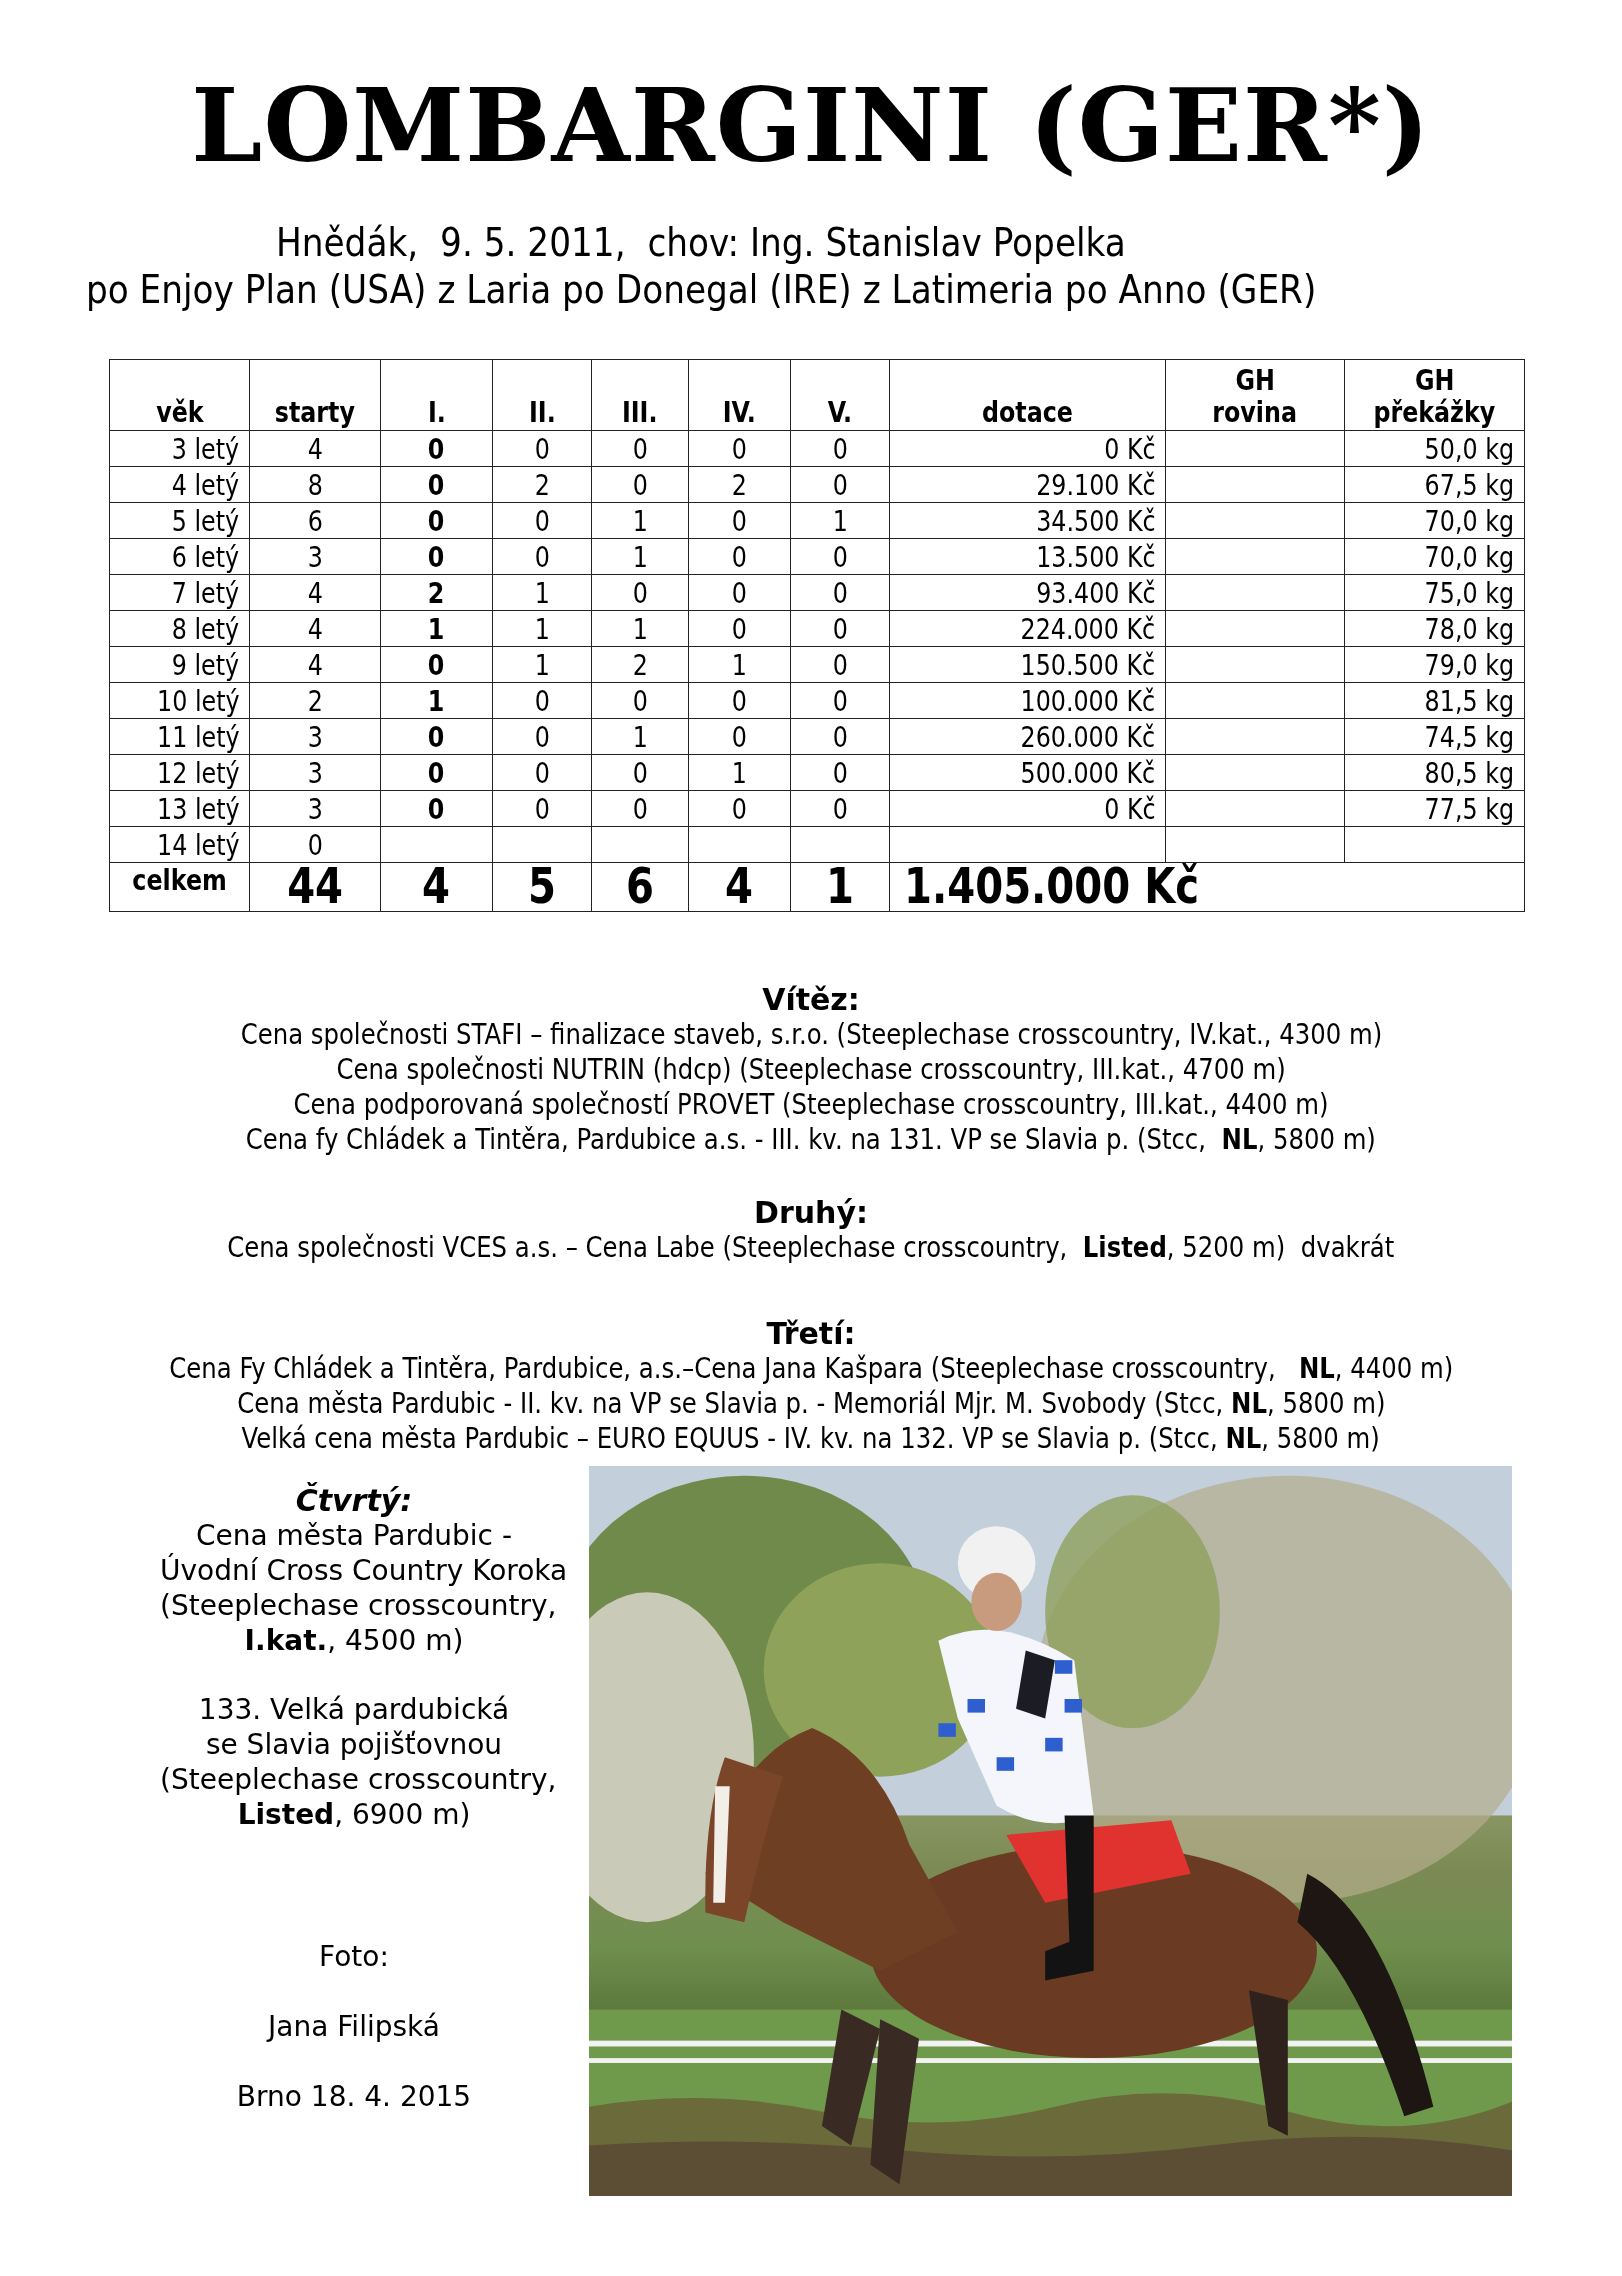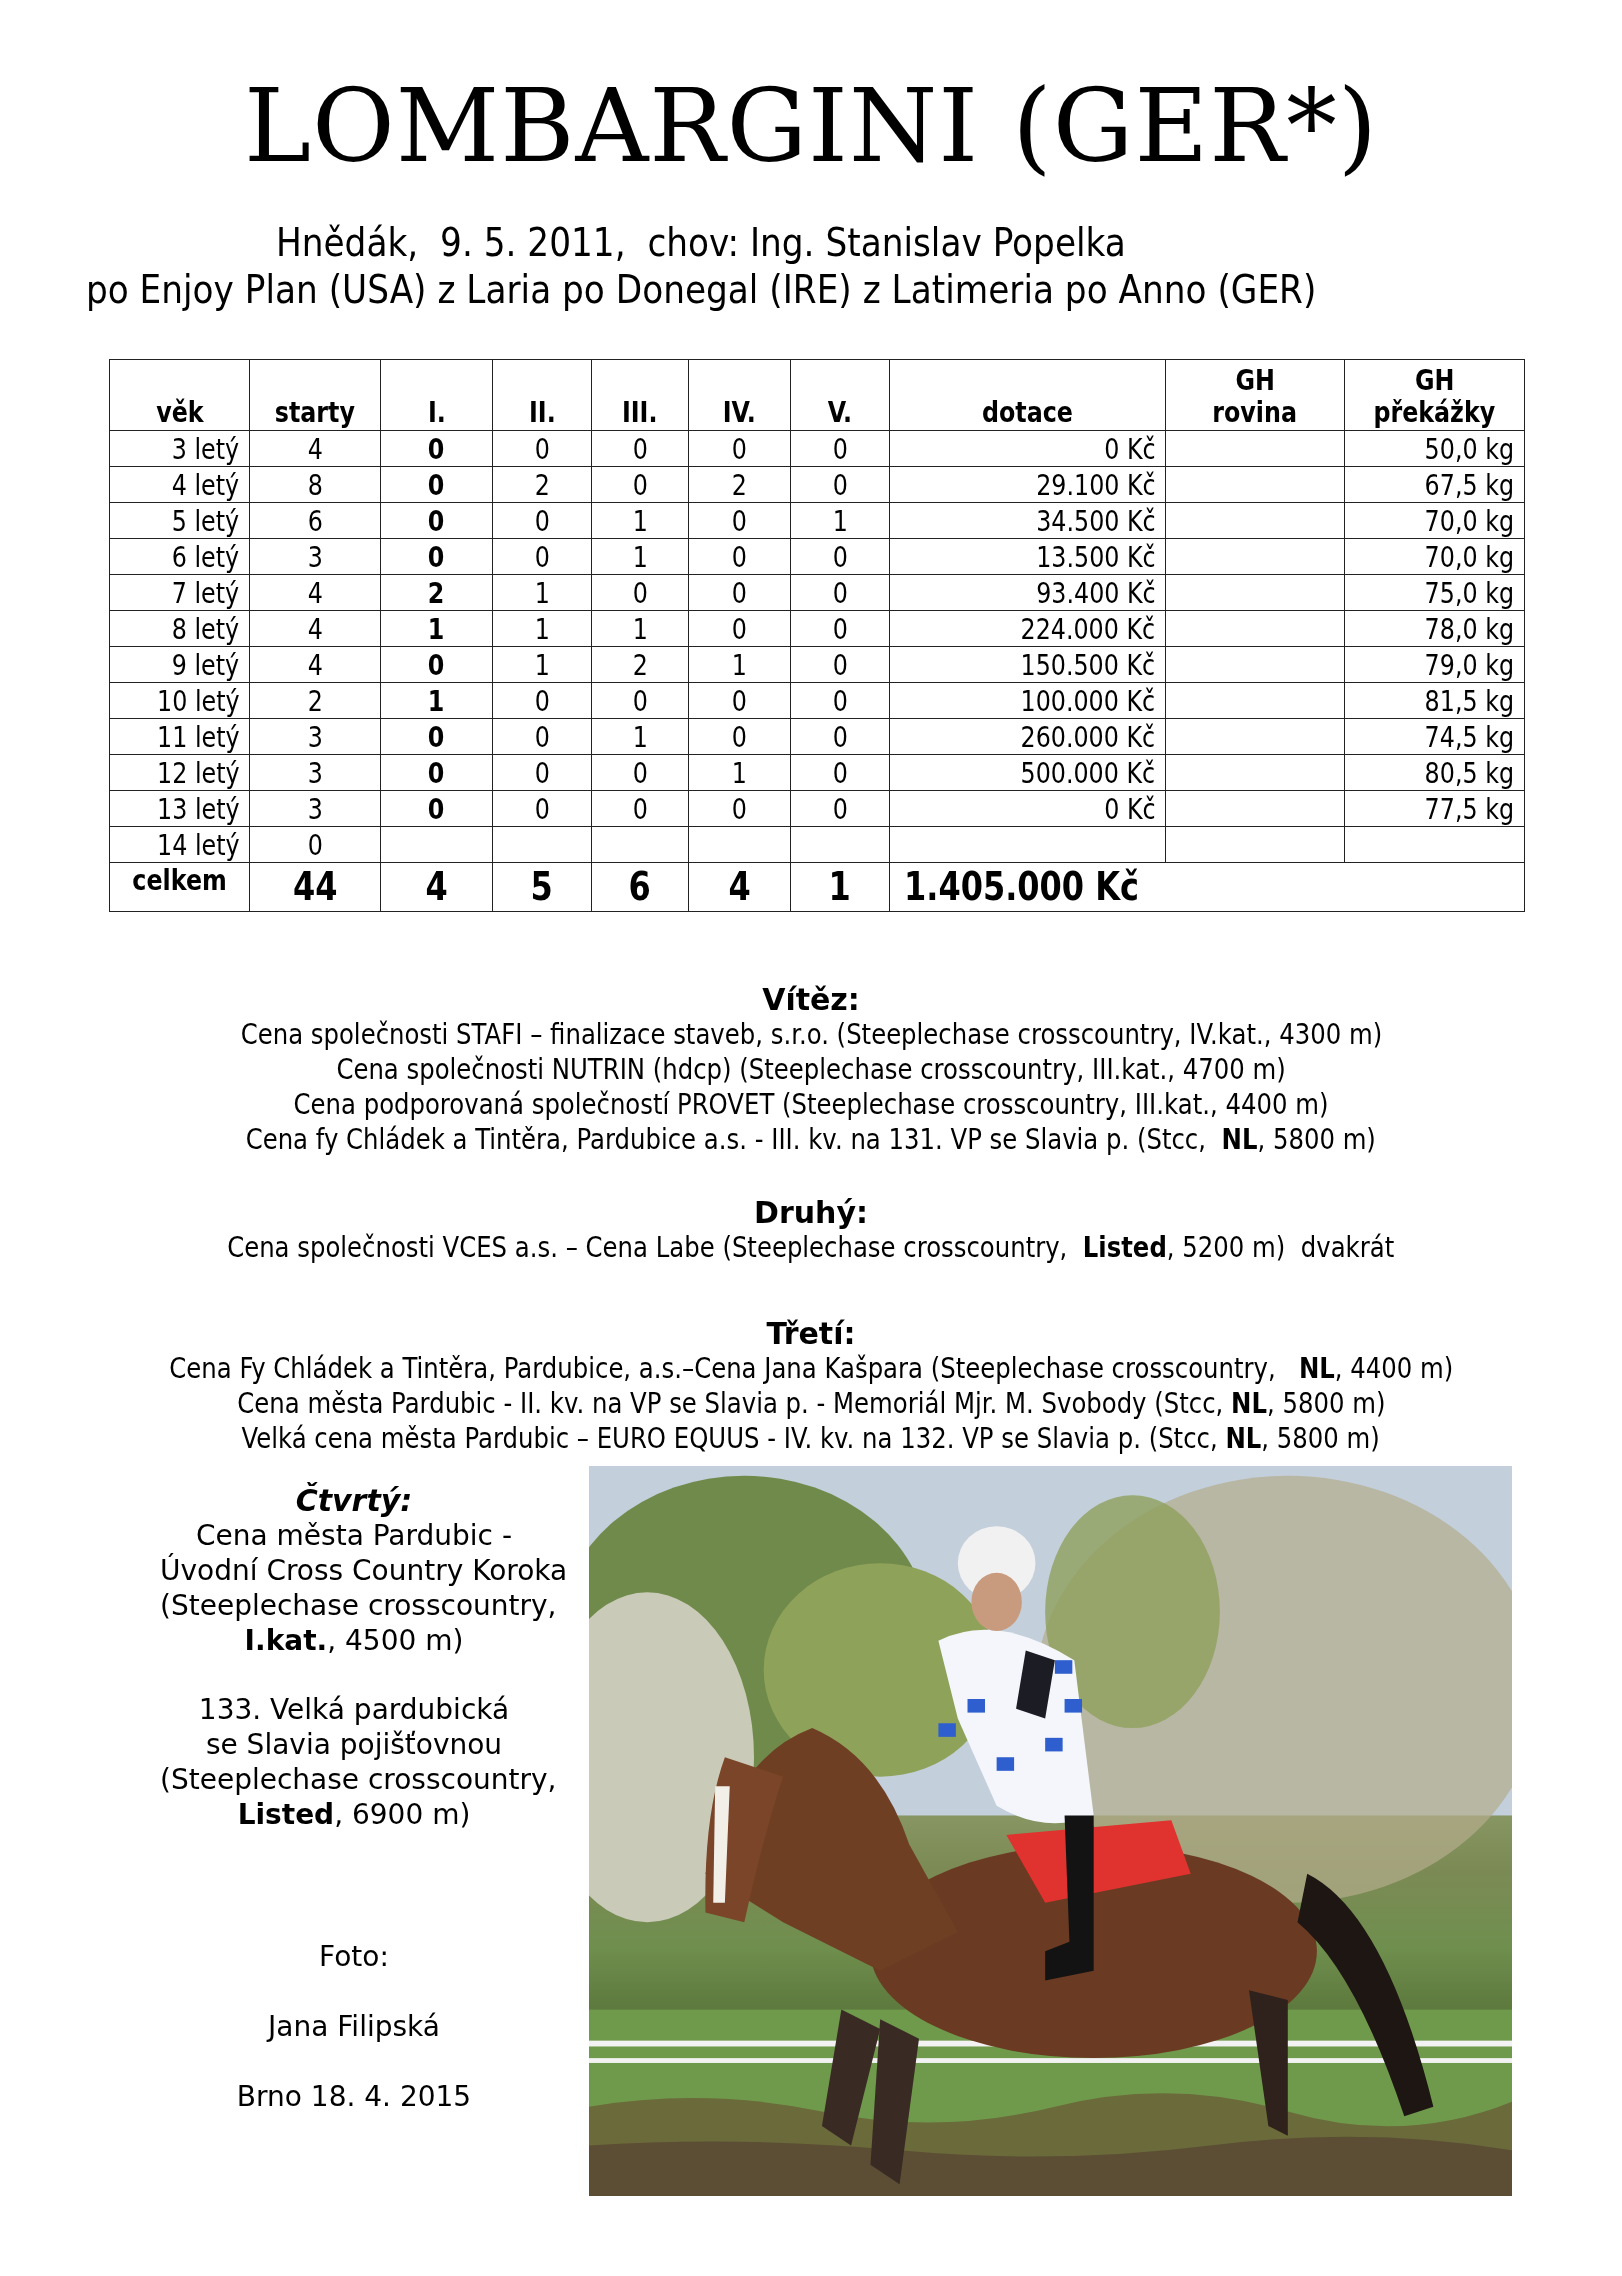--- a/index.html
+++ b/index.html
@@ -1,21 +1,21 @@
 <!DOCTYPE html>
 <html><head>
 <meta charset="utf-8">
 <style>
   * { box-sizing: border-box; margin: 0; padding: 0; }
   html, body { width: 1622px; height: 2276px; background: #ffffff; overflow: hidden; }
   body { position: relative; font-family: "DejaVu Sans", sans-serif; color: #000; }
 
   .title {
     position: absolute; left: 0; top: 68px; width: 1622px; text-align: center;
-    font-family: "DejaVu Serif", serif; font-weight: normal; font-size: 101px; line-height: 116px;
+    font-family: "DejaVu Serif", serif; font-weight: bold; font-size: 101px; line-height: 116px;
     letter-spacing: 1px;
   }
   .sub {
     position: absolute; left: 0; width: 1402px; text-align: center;
     font-size: 39px; line-height: 47px; white-space: pre;
   }
   .sub .cond { display: inline-block; transform: scaleX(0.88); transform-origin: center; }
   #sub1 { top: 219px; }
   #sub2 { top: 266px; }
 
@@ -28,21 +28,21 @@
     border: 1.9px solid #222; padding: 0 9.7px; font-size: 29px; height: 36px; line-height: 32px;
     white-space: nowrap; overflow: hidden;
   }
   .stats th { font-weight: bold; vertical-align: bottom; text-align: center; height: 71px; line-height: 32px; padding-bottom: 1.9px; }
   .stats td.num { text-align: center; }
   .stats td.age { text-align: right; }
   .stats td.rt { text-align: right; margin-top: 24px; }
   .stats td.b { font-weight: bold; }
   .stats .cond { display: inline-block; transform: scaleX(0.82); }
   .stats td.age .cond, .stats td.rt .cond { transform-origin: right center; }
-  .stats tr.total td { height: 49px; font-weight: bold; font-size: 39px; vertical-align: middle; }
+  .stats tr.total td { height: 49px; font-weight: bold; font-size: 49px; vertical-align: middle; }
   .stats tr.total td.lbl { font-size: 29px; vertical-align: top; text-align: center; line-height: 35px; }
   .stats tr.total td.sum { text-align: left; padding-left: 13.6px; }
   .stats tr.total td.sum .cond { transform-origin: left center; }
 
   
   .sect { position: absolute; left: 0; width: 1622px; text-align: center; }
   .sect .hd { font-weight: bold; font-size: 30px; line-height: 35px; }
   .sect .ln { font-size: 29px; line-height: 35px; white-space: pre; }
   .sect .ln .cond { display: inline-block; transform: scaleX(0.84); transform-origin: center; }
   #sec-vitez { top: 982px; }

